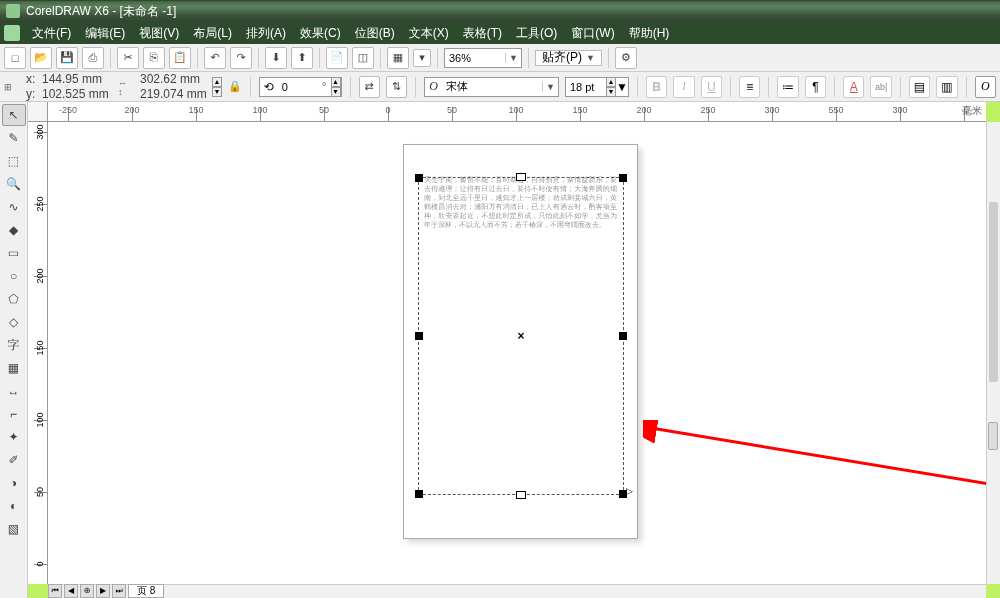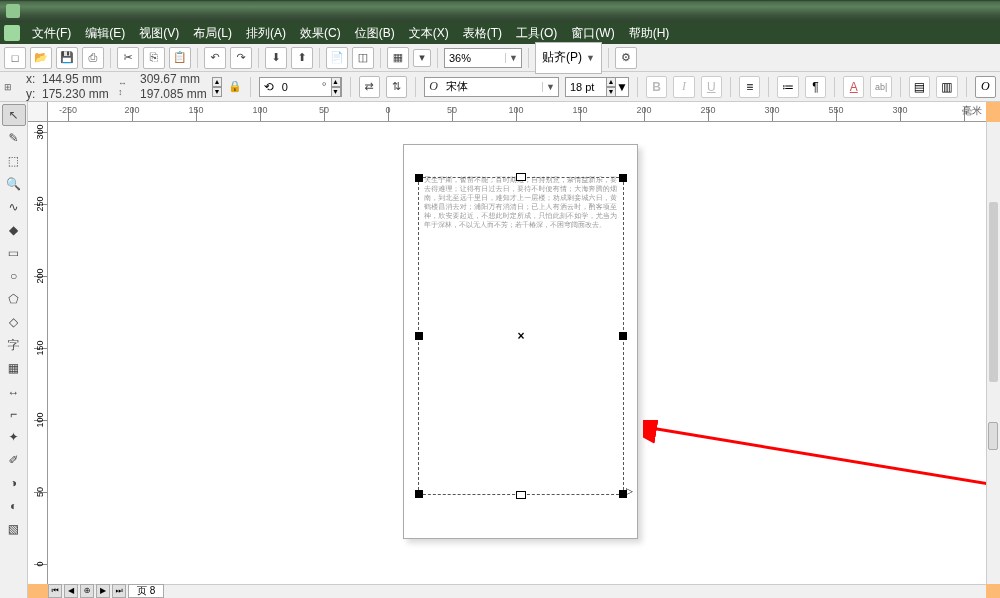--- a/index.html
+++ b/index.html
@@ -17,21 +17,21 @@
 .toolbar2 { height: 30px; background: #f0f0f0; border-bottom: 1px solid #ccc; display: flex; align-items: center; padding: 0 4px; gap: 6px; }
 
 .tbtn { width: 22px; height: 22px; background: #fff; border: 1px solid #bbb; border-radius: 2px; display: flex; align-items: center; justify-content: center; cursor: pointer; font-size: 11px; color: #444; }
 .tbtn.small { width: 18px; height: 18px; }
 .sep { width: 1px; height: 20px; background: #ccc; margin: 0 2px; }
 
 .zoom-select { display: flex; align-items: center; border: 1px solid #999; background: #fff; height: 20px; }
 .zoom-select input { border: none; width: 60px; padding: 0 4px; font-size: 11px; outline: none; }
 .zoom-select .dd { width: 16px; text-align: center; font-size: 9px; color: #555; cursor: pointer; border-left: 1px solid #ccc; }
 
-.paste-dd { display: flex; align-items: center; border: 1px solid #bbb; background: #fff; height: 32px; padding: 0 6px; gap: 4px; cursor: pointer; }
+.paste-dd { display: flex; align-items: center; border: 1px solid #bbb; background: #fff; height: 16px; padding: 0 6px; gap: 4px; cursor: pointer; }
 .paste-dd .arrow { font-size: 9px; color: #555; }
 
 .coord-block { display: flex; align-items: center; gap: 2px; }
 .coord-block .icon { width: 20px; height: 28px; display: flex; flex-direction: column; justify-content: center; font-size: 9px; color: #666; }
 .coord-field { display: flex; flex-direction: column; gap: 1px; }
 .coord-row { display: flex; align-items: center; gap: 2px; font-size: 11px; color: #444; }
 .coord-row .lbl { width: 14px; }
 .coord-row .val { width: 70px; }
 
 .spin { width: 10px; height: 20px; display: flex; flex-direction: column; }
@@ -54,21 +54,21 @@
 .style-btn.bold { font-weight: bold; color: #bbb; }
 .style-btn.italic { font-style: italic; font-family: serif; color: #bbb; }
 .style-btn.under { text-decoration: underline; color: #bbb; }
 .style-btn.abox { border: 1px solid #999; }
 
 .main { display: flex; height: 496px; position: relative; }
 .toolbox { width: 28px; background: #f0f0f0; border-right: 1px solid #ccc; display: flex; flex-direction: column; padding: 2px 0; gap: 1px; }
 .tool { width: 24px; height: 22px; margin: 0 auto; display: flex; align-items: center; justify-content: center; cursor: pointer; border-radius: 2px; font-size: 12px; color: #444; }
 .tool.active { background: #dcdcdc; border: 1px solid #999; }
 
-.canvas-area { flex: 1; position: relative; background: #fdba74; overflow: hidden; }
+.canvas-area { flex: 1; position: relative; background: #bef264; overflow: hidden; }
 .ruler-h { position: absolute; top: 0; left: 20px; right: 14px; height: 20px; background: #fff; border-bottom: 1px solid #999; display: flex; align-items: flex-end; font-size: 9px; color: #666; overflow: hidden; }
 .ruler-h .tick { position: absolute; bottom: 0; border-left: 1px solid #888; height: 8px; }
 .ruler-h .major { height: 14px; }
 .ruler-h .label { position: absolute; bottom: 6px; font-size: 9px; transform: translateX(-50%); }
 .ruler-v { position: absolute; top: 20px; left: 0; width: 20px; bottom: 14px; background: #fff; border-right: 1px solid #999; overflow: hidden; }
 .ruler-v .tick { position: absolute; left: 12px; border-top: 1px solid #888; width: 8px; }
 .ruler-v .major { left: 6px; width: 14px; }
 .ruler-v .label { position: absolute; left: 2px; font-size: 9px; transform: translateY(-50%) rotate(-90deg); transform-origin: center; width: 20px; text-align: center; }
 .ruler-corner { position: absolute; top: 0; left: 0; width: 20px; height: 20px; background: #f5f5f5; border-right: 1px solid #999; border-bottom: 1px solid #999; }
 .ruler-units { position: absolute; top: 2px; right: 18px; font-size: 10px; color: #555; }
@@ -100,20 +100,21 @@
 .scrollbar-h .nav { width: 14px; height: 14px; background: #e0e0e0; border: 1px solid #aaa; font-size: 8px; text-align: center; line-height: 12px; cursor: pointer; }
 .scrollbar-h .page-tab { padding: 0 8px; height: 14px; background: #fff; border: 1px solid #aaa; font-size: 10px; line-height: 12px; cursor: pointer; }
 
 .right-scroll-handle { position: absolute; right: 2px; top: 320px; width: 10px; height: 28px; background: #ddd; border: 1px solid #aaa; border-radius: 2px; }
 </style>
 </head>
 <body>
 
 <div class="titlebar">
   <div class="logo"></div>
+  <div class="title">CorelDRAW X6 - [未命名 -1]</div>
 </div>
 
 <div class="menubar">
   <div class="menu-logo"></div>
   <div class="menu-item">文件(F)</div>
   <div class="menu-item">编辑(E)</div>
   <div class="menu-item">视图(V)</div>
   <div class="menu-item">布局(L)</div>
   <div class="menu-item">排列(A)</div>
   <div class="menu-item">效果(C)</div>
@@ -163,32 +164,32 @@
 <div class="toolbar2">
   <div class="coord-block">
     <div class="icon">⊞</div>
     <div class="coord-field">
       <div class="coord-row">
           <span class="lbl">x:</span>
           <span class="val">144.95 mm</span>
         </div>
       <div class="coord-row">
           <span class="lbl">y:</span>
-          <span class="val">175.230 mm</span>
+          <span class="val">102.525 mm</span>
         </div>
     </div>
   </div>
   <div class="coord-block">
     <div class="icon">↔<br>↕</div>
     <div class="coord-field">
       <div class="coord-row">
-          <span class="val">309.67 mm</span>
+          <span class="val">302.62 mm</span>
         </div>
       <div class="coord-row">
-          <span class="val">197.085 mm</span>
+          <span class="val">219.074 mm</span>
         </div>
     </div>
     <div class="spin">
         <div>▲</div>
         <div>▼</div>
       </div>
   </div>
   <div class="lock">🔒</div>
   <div class="sep"></div>
   <div class="rot-field">

